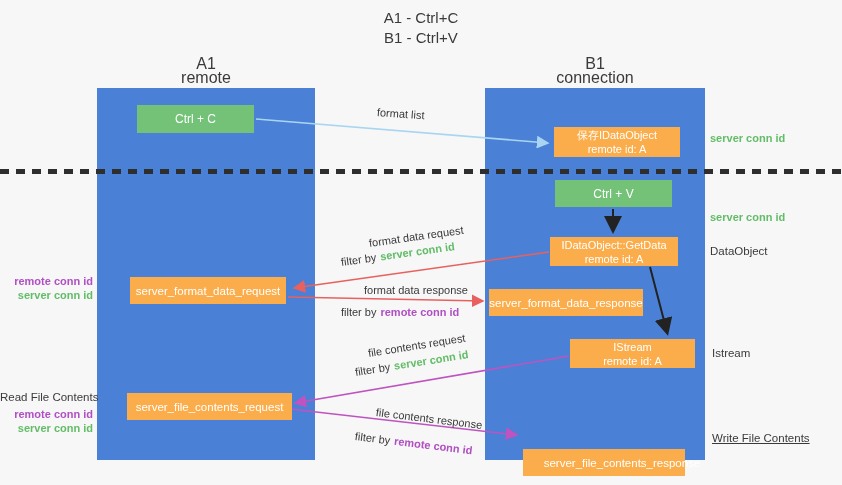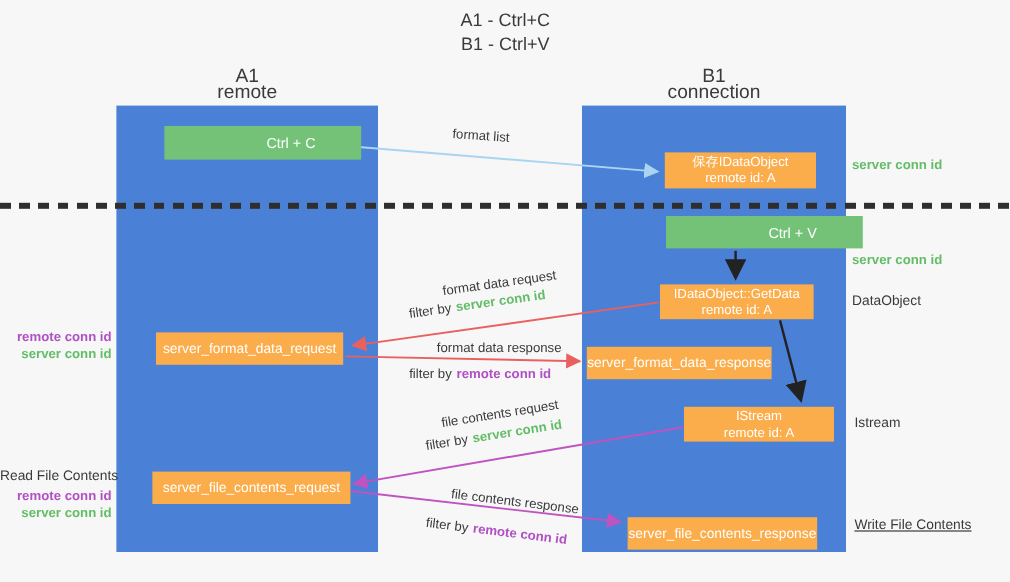--- a/index.html
+++ b/index.html
@@ -5,21 +5,21 @@
   html,body{margin:0;padding:0;background:#f7f7f7;font-family:"Liberation Sans",sans-serif;}
   #stage{position:relative;width:842px;height:485px;background:#f7f7f7;overflow:hidden;}
   .abs{position:absolute;}
   .title{top:8px;left:0;width:842px;text-align:center;font-size:15px;line-height:20px;color:#3a3a3a;}
   .col-header{top:57px;width:140px;text-align:center;font-size:16px;line-height:14px;color:#3a3a3a;}
   .column{top:88px;height:372px;background:#4a80d5;}
   .dotted{top:169px;left:0;width:842px;height:5px;
     background:repeating-linear-gradient(90deg,#2e2e2e 0 9px,transparent 9px 16px);}
   .box{display:flex;flex-direction:column;align-items:center;justify-content:center;
        text-align:center;color:#fff;font-size:12px;line-height:14px;}
-  .green-box{background:#74c278;padding-left:47px;}
+  .green-box{background:#74c278;}
   .orange-box{background:#fbad4b;}
   .box .l2{font-size:11px;}
   .two .l1{font-size:11.5px;}
   .alabel{font-size:11px;color:#3a3a3a;white-space:nowrap;display:flex;gap:4px;
           transform-origin:left center;}
   .side{font-size:11.5px;color:#3a3a3a;white-space:nowrap;}
   .c-green{color:#63bd68;font-weight:bold;}
   .c-purple{color:#b14fc4;font-weight:bold;}
   .left-notes{left:0;width:93px;text-align:right;font-size:11px;line-height:14px;white-space:nowrap;}
   svg.overlay{position:absolute;left:0;top:0;width:842px;height:485px;pointer-events:none;}
@@ -100,21 +100,21 @@
 
   <div class="abs box orange-box two" style="left:489px;top:289px;width:154px;height:27px;">
     <div class="l1">server_format_data_response</div>
   </div>
 
   <div class="abs box orange-box" style="left:570px;top:339px;width:125px;height:29px;">
     <div class="l2">IStream</div>
     <div class="l2">remote id: A</div>
   </div>
 
-  <div class="abs box orange-box two" style="left:523px;top:431px;width:158px;height:27px;">
+  <div class="abs box orange-box two" style="left:523px;top:449px;width:126px;height:27px;padding-left:36px;">
     <div class="l1">server_file_contents_response</div>
   </div>
 
   <div class="abs alabel" style="left:377px;top:106px;transform:rotate(4deg);">
     <span>format list</span>
   </div>
 
   <div class="abs alabel" style="left:369px;top:237px;transform:rotate(-8deg);">
     <span>format data request</span>
   </div>

